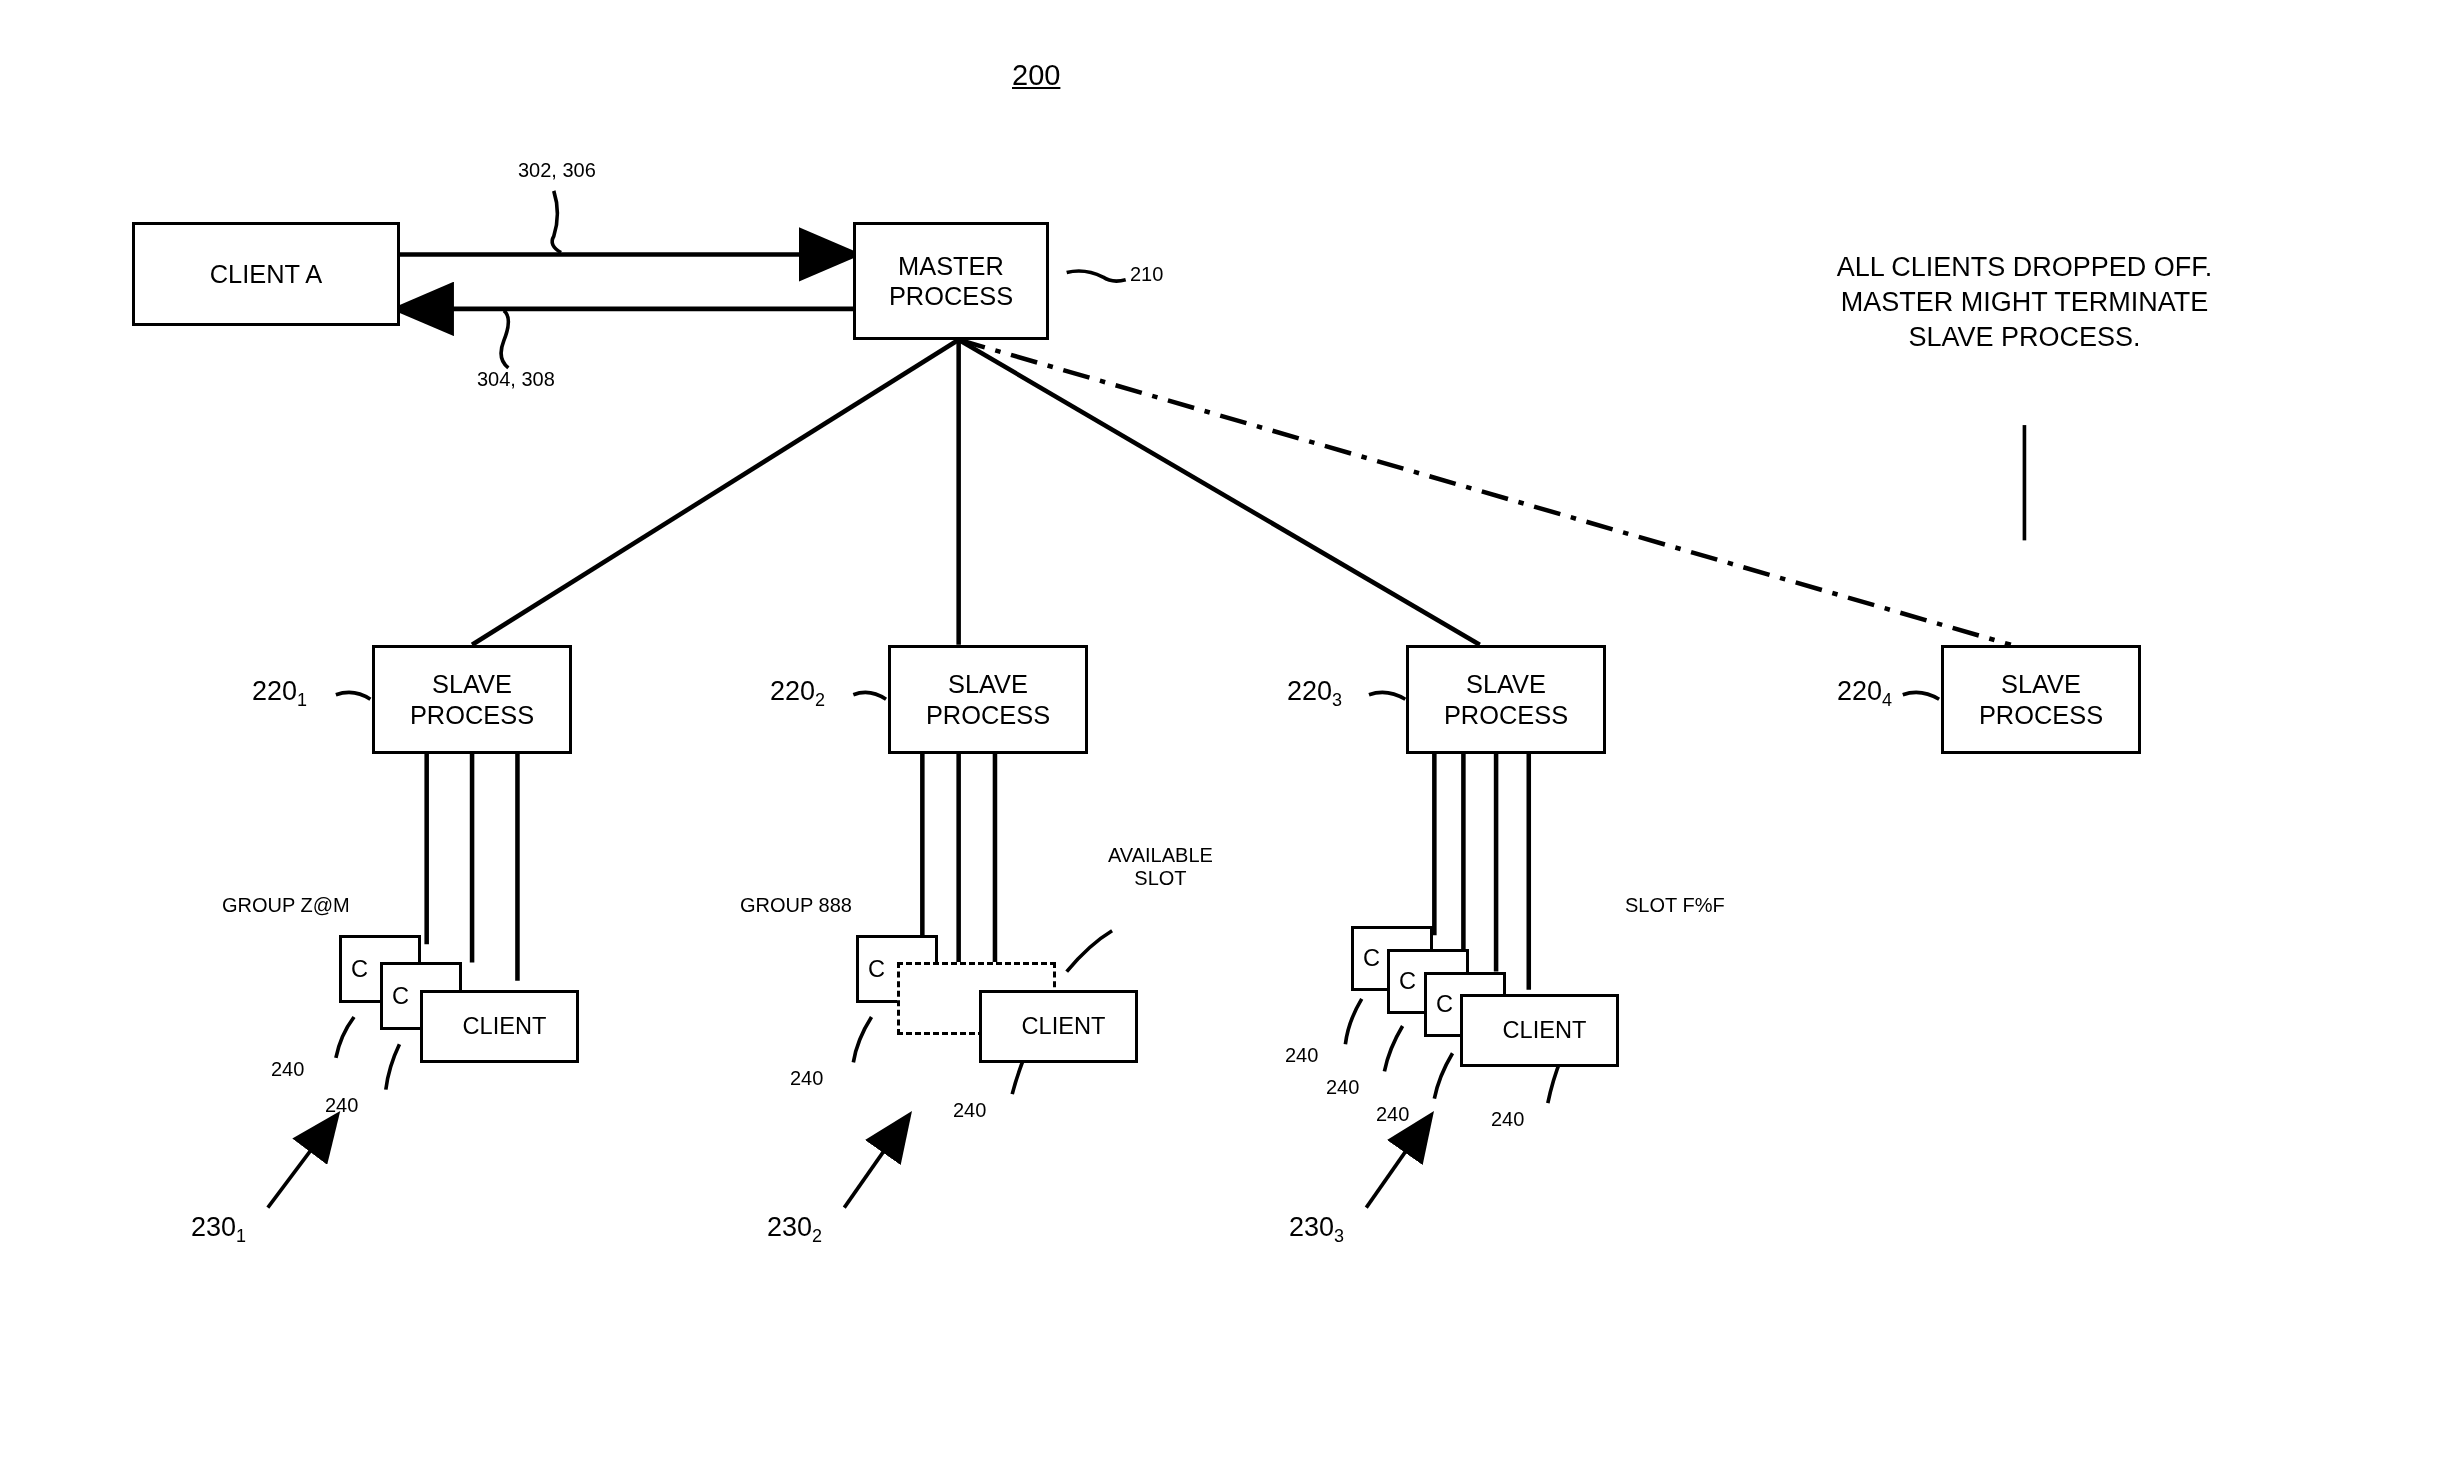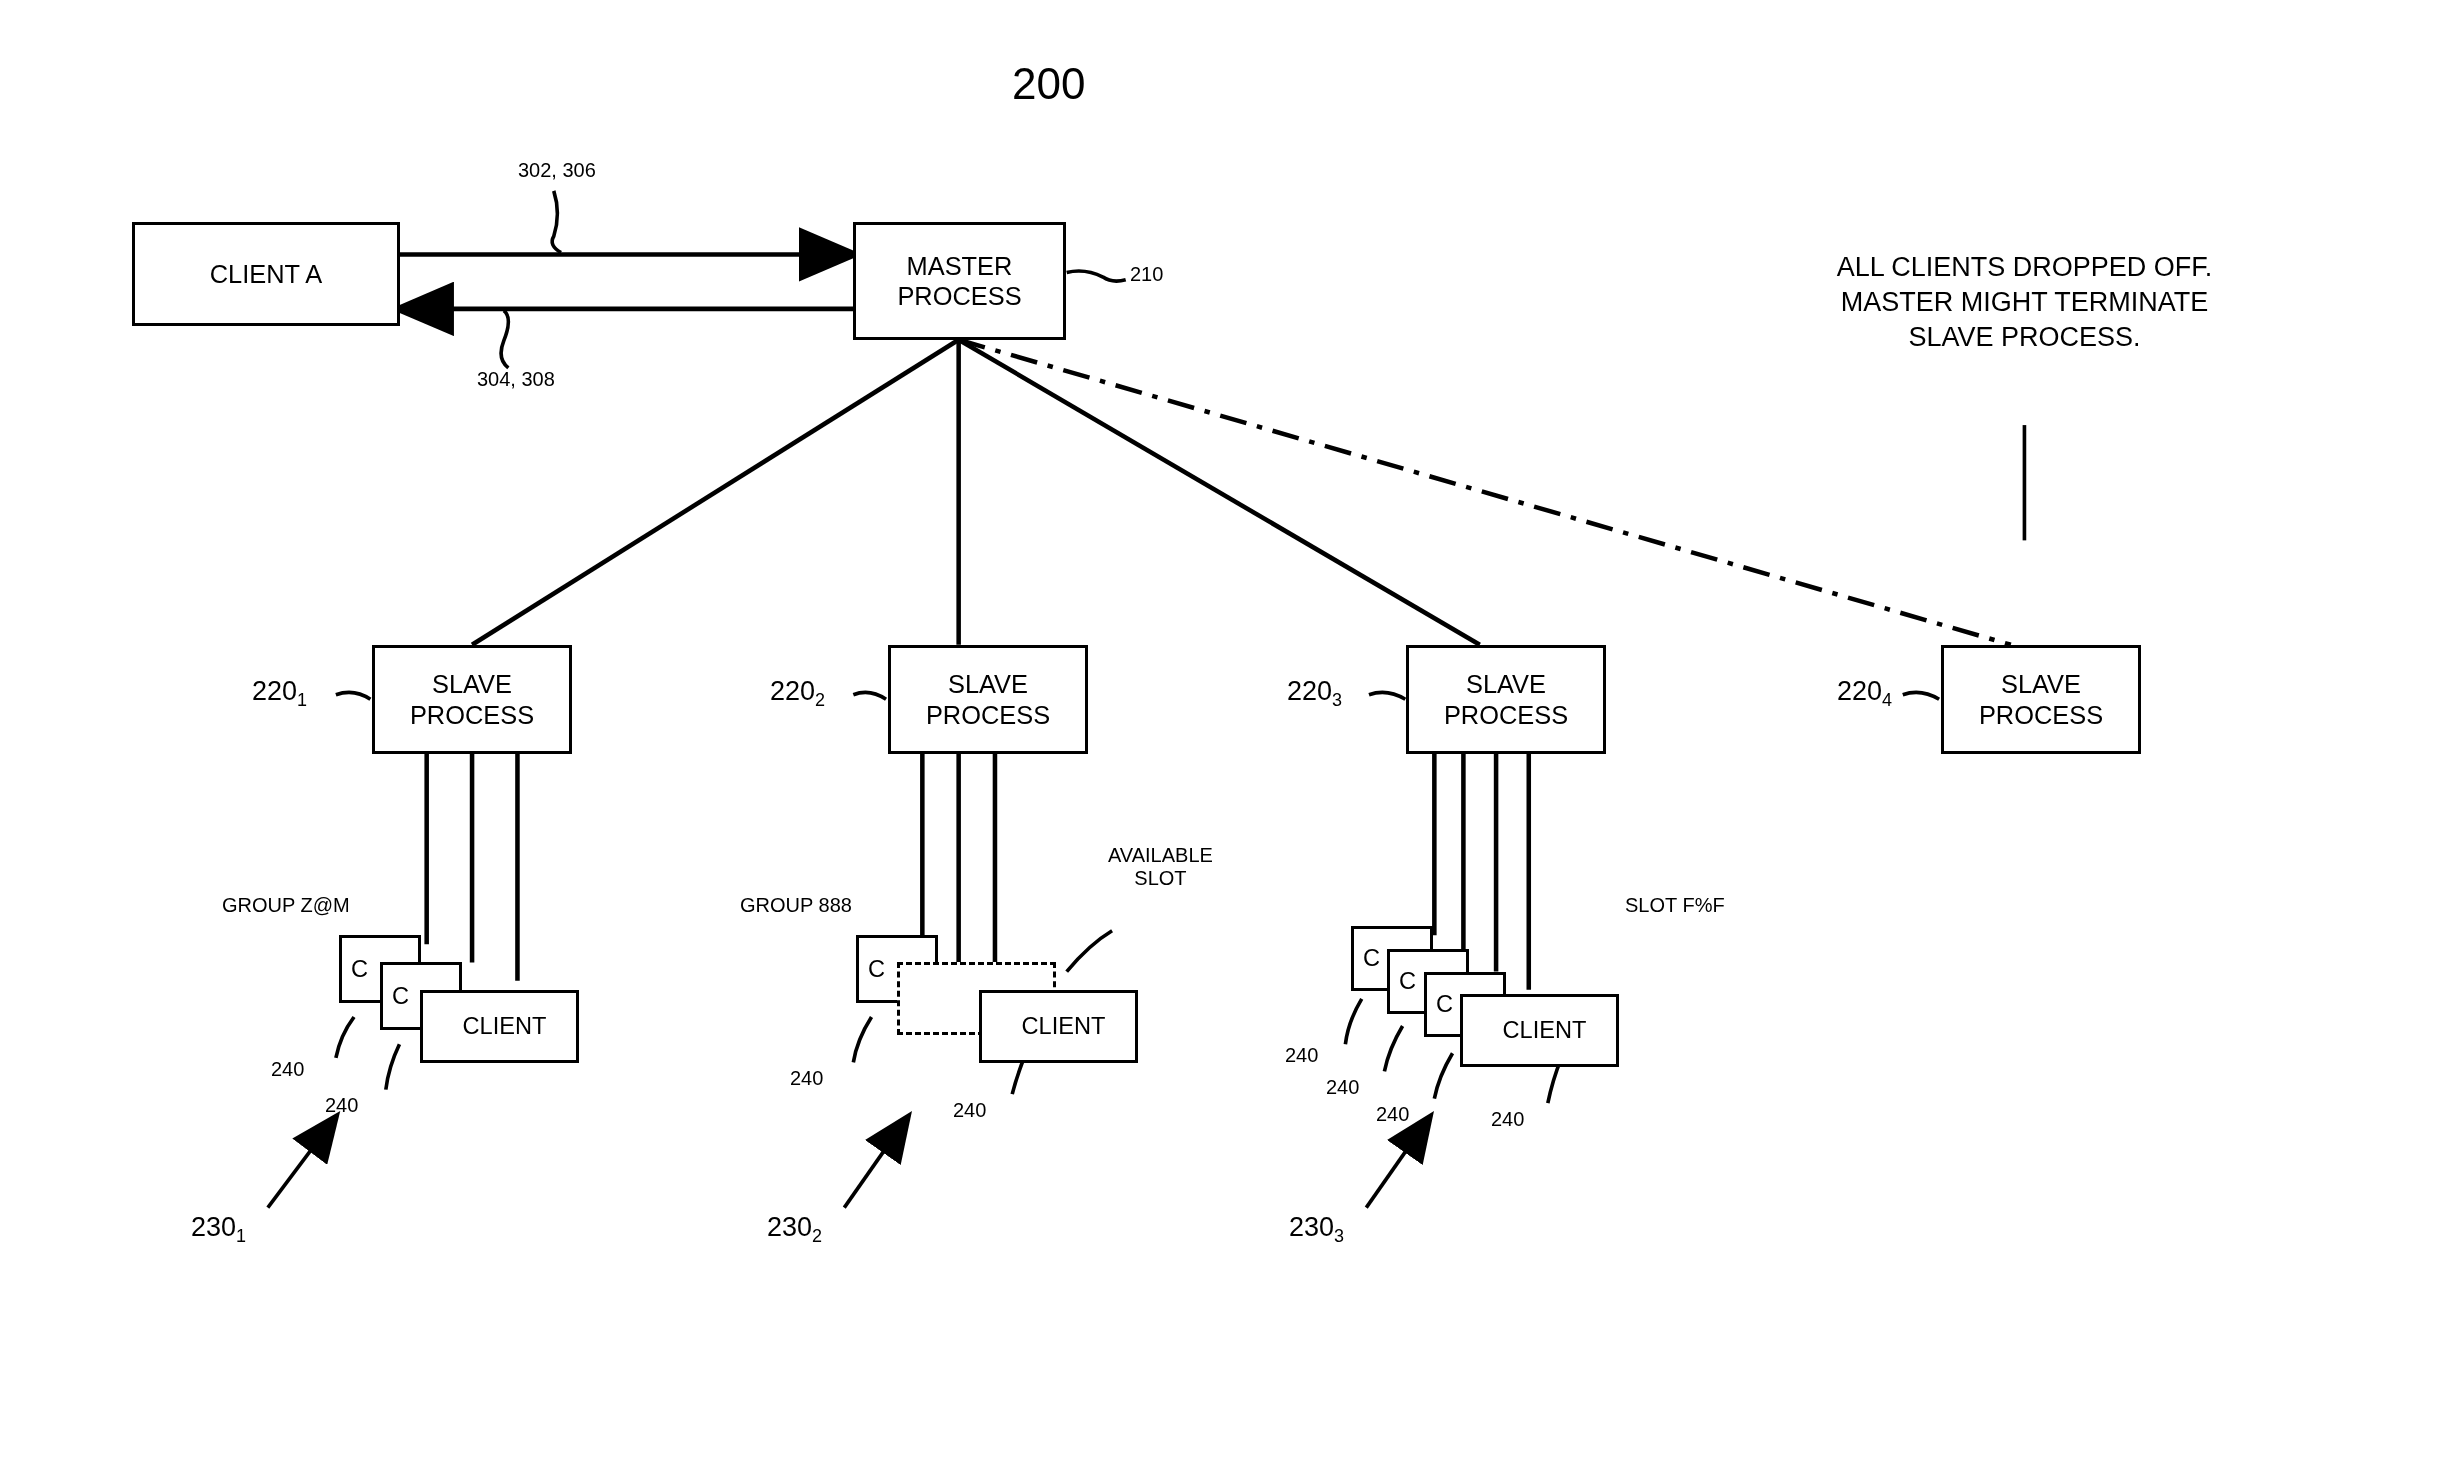--- a/index.html
+++ b/index.html
@@ -66,22 +66,23 @@
     align-items: center;
     justify-content: center;
     padding-left: 9px;
   }
   .client-card.full {
     justify-content: center;
     padding-left: 10px;
   }
   .figure-num {
     position: absolute;
-    font-size: 44px;
+    font-size: 29px;
     font-weight: 500;
+    text-decoration: underline;
   }
 </style>
 </head>
 <body>
 
 <svg class="diagram-lines" viewBox="0 0 2712 1632" width="2462" height="1482">
   <defs>
     <marker id="arrowhead" markerWidth="14" markerHeight="12" refX="12" refY="6" orient="auto">
       <path d="M0,0 L14,6 L0,12 Z" fill="#000"></path>
     </marker>
@@ -141,21 +142,21 @@
 
   <path d="M1505 1330 L1575 1230" stroke="#000" stroke-width="4" fill="none" marker-end="url(#arrowhead)"></path>
 </svg>
 
 <div class="figure-num" style="left:1012px; top:59px;">200</div>
 
 <div class="box" style="left:132px; top:222px; width:268px; height:104px;">
   <span>CLIENT A</span>
 </div>
 
-<div class="box" style="left:853px; top:222px; width:213px; height:118px; white-space:pre-line;">
+<div class="box" style="left:853px; top:222px; width:196px; height:118px; white-space:pre-line;">
   <span>MASTER
 PROCESS</span>
 </div>
 <div class="label" style="left:1130px; top:263px;">210</div>
 
 <div class="label" style="left:518px; top:159px;">302, 306</div>
 <div class="label" style="left:477px; top:368px;">304, 308</div>
 
 <div class="note" style="left:1811px; top:250px; width:427px; white-space:pre-line;">ALL CLIENTS DROPPED OFF.
 MASTER MIGHT TERMINATE

